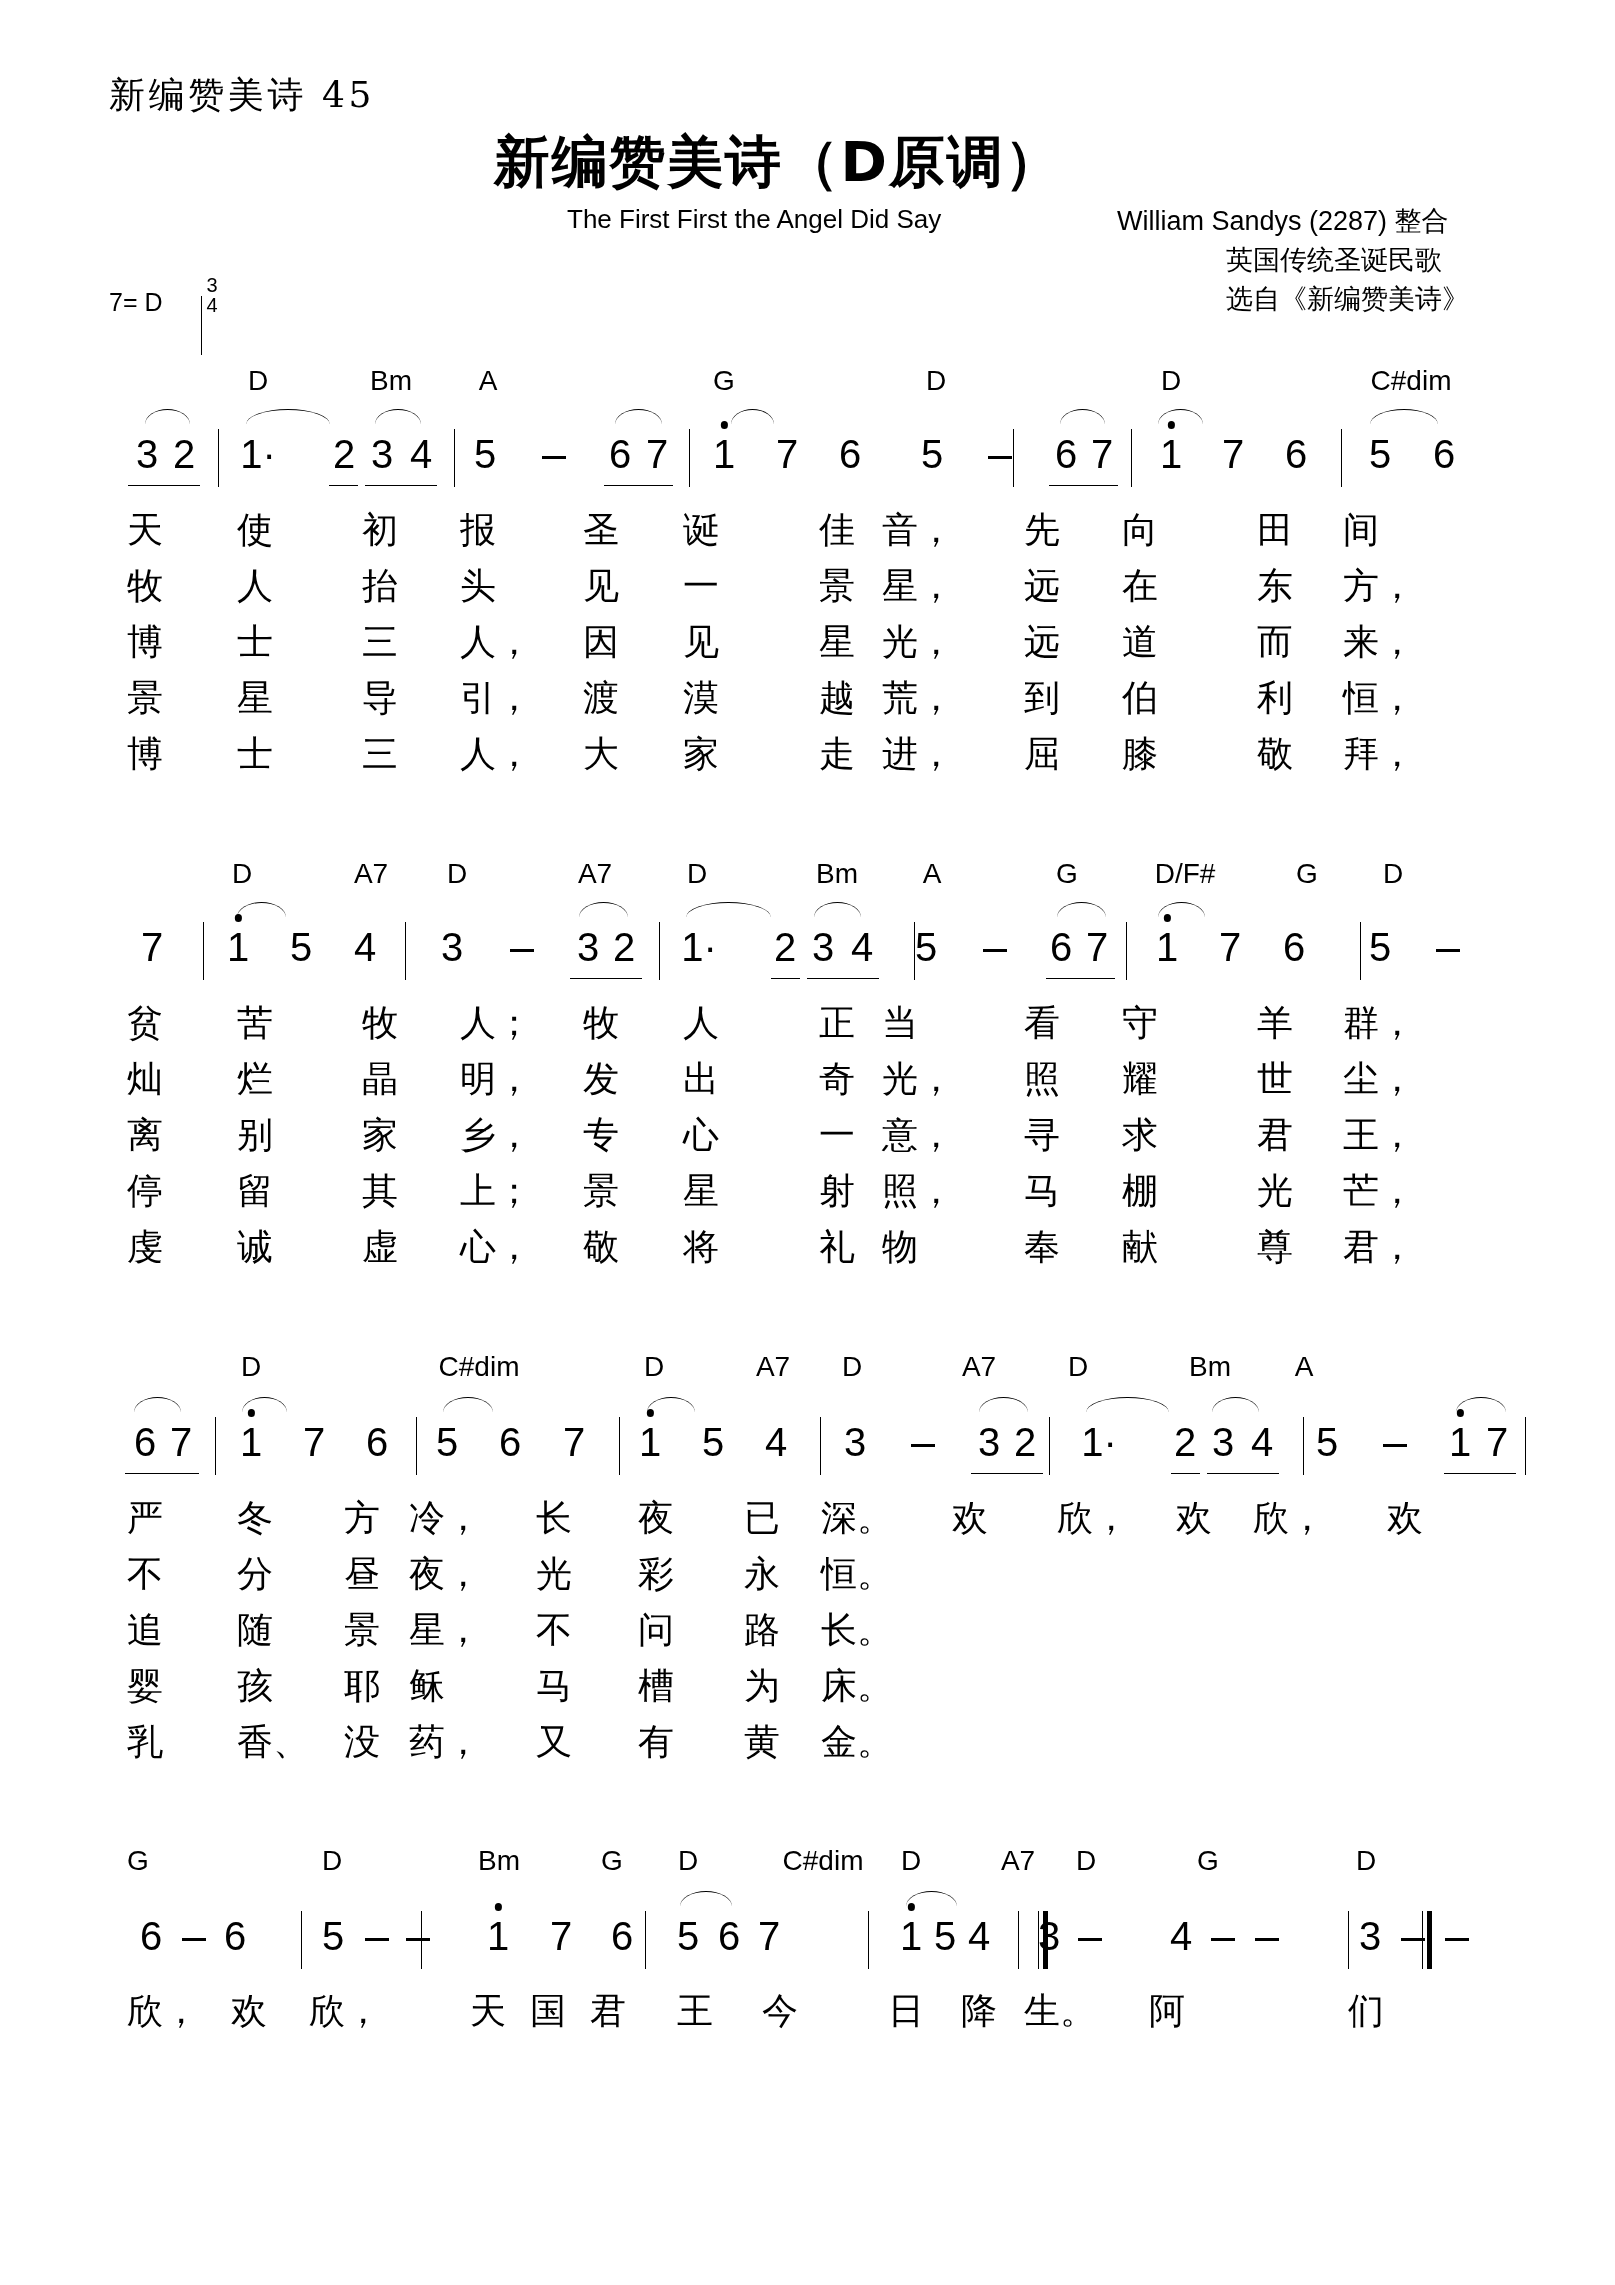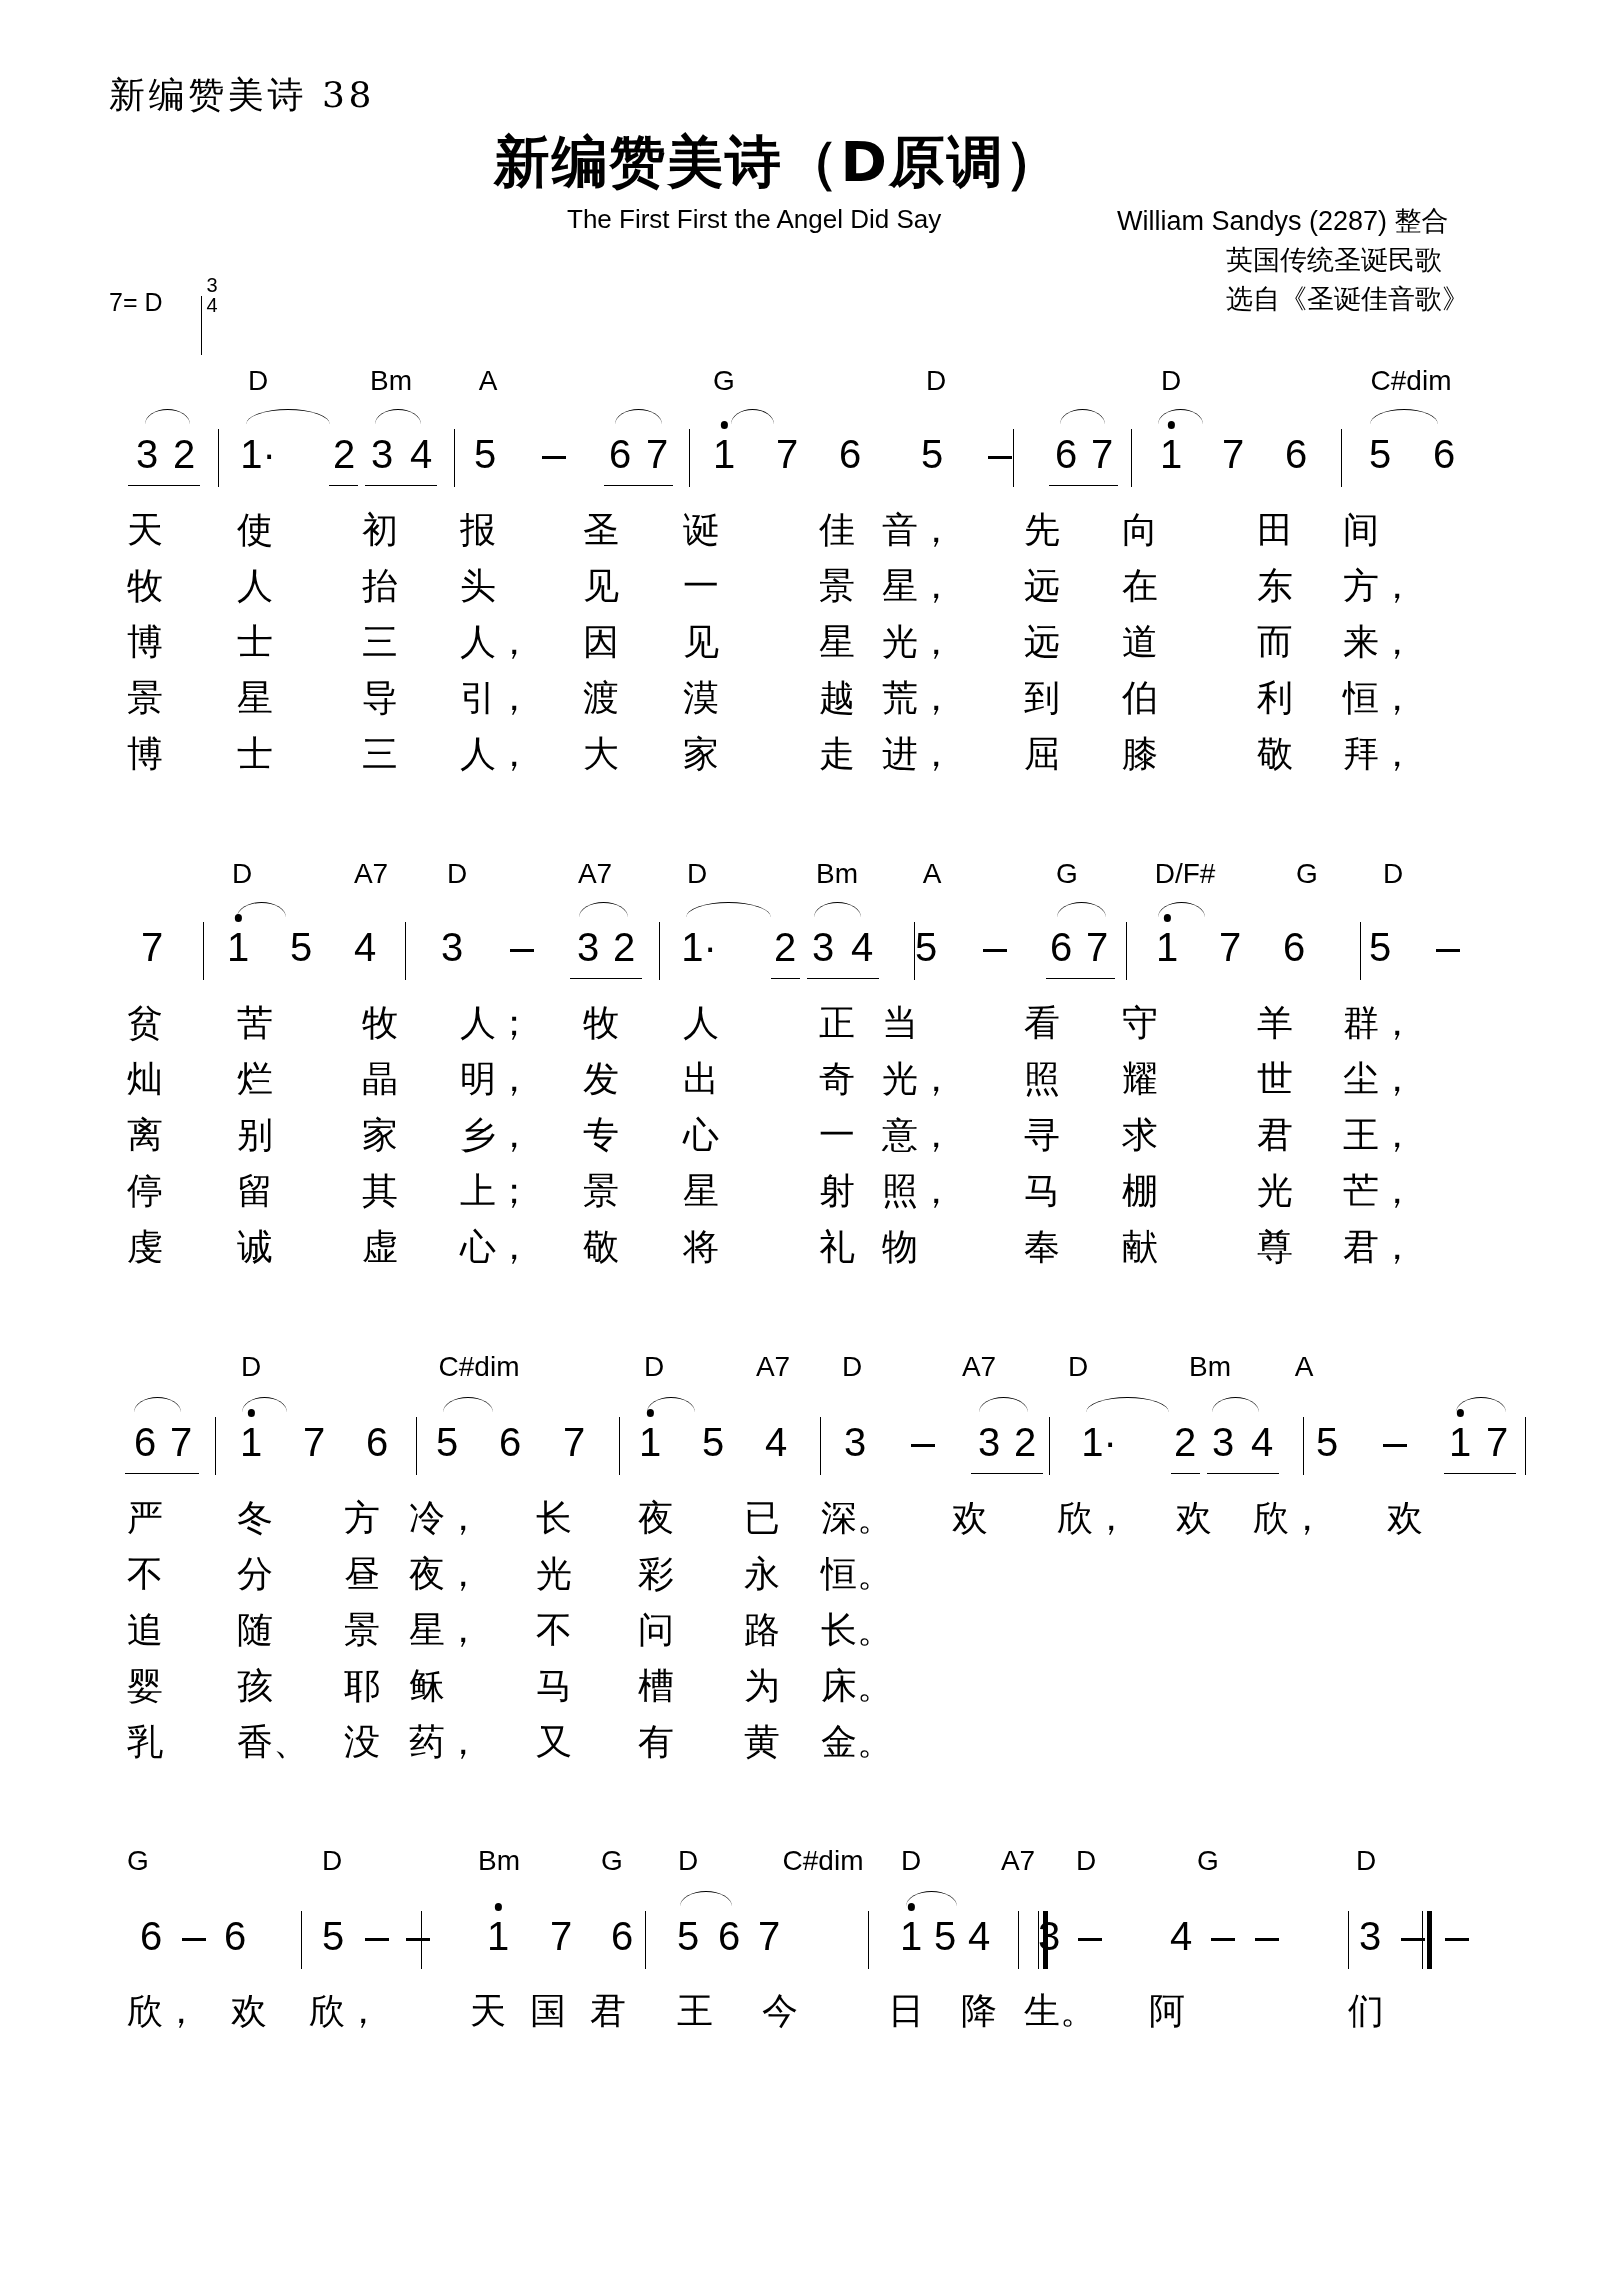--- a/index.html
+++ b/index.html
@@ -21,26 +21,26 @@
   .ul { position: absolute; height: 0; border-top: 1.8px solid #000; }
   .bar { position: absolute; width: 0; border-left: 1.8px solid #000; height: 58px; }
   .dbar-thick { position: absolute; width: 5.4px; background: #000; height: 58px; }
   .slur { position: absolute; height: 14.5px; border-top: 1.8px solid #000; border-radius: 50% 50% 0 0 / 100% 100% 0 0; }
   .dash { position: absolute; width: 23.5px; height: 0; border-top: 3.6px solid #000; }
   .lyric { position: absolute; font-family: "DejaVu Sans", sans-serif; font-size: 36px; line-height: 1; }
 </style>
 </head>
 <body>
 
-<div class="abs hymn-no">新编赞美诗 38</div>
+<div class="abs hymn-no">新编赞美诗 45</div>
 <div class="abs title">新编赞美诗（D原调）</div>
 <div class="abs subtitle">The First First the Angel Did Say</div>
 <div class="abs author">William Sandys (2287) 整合</div>
 <div class="abs origin">英国传统圣诞民歌</div>
-<div class="abs source">选自《圣诞佳音歌》</div>
+<div class="abs source">选自《新编赞美诗》</div>
 <div class="abs key">7=  D</div>
 <div class="time">
   <div>3</div>
   <div class="bar"></div>
   <div>4</div>
 </div>
 
 <div id="score">
     <div class="chord" style="left: 258px; top: 365px;">D</div>
     <div class="chord" style="left: 391px; top: 365px;">Bm</div>

